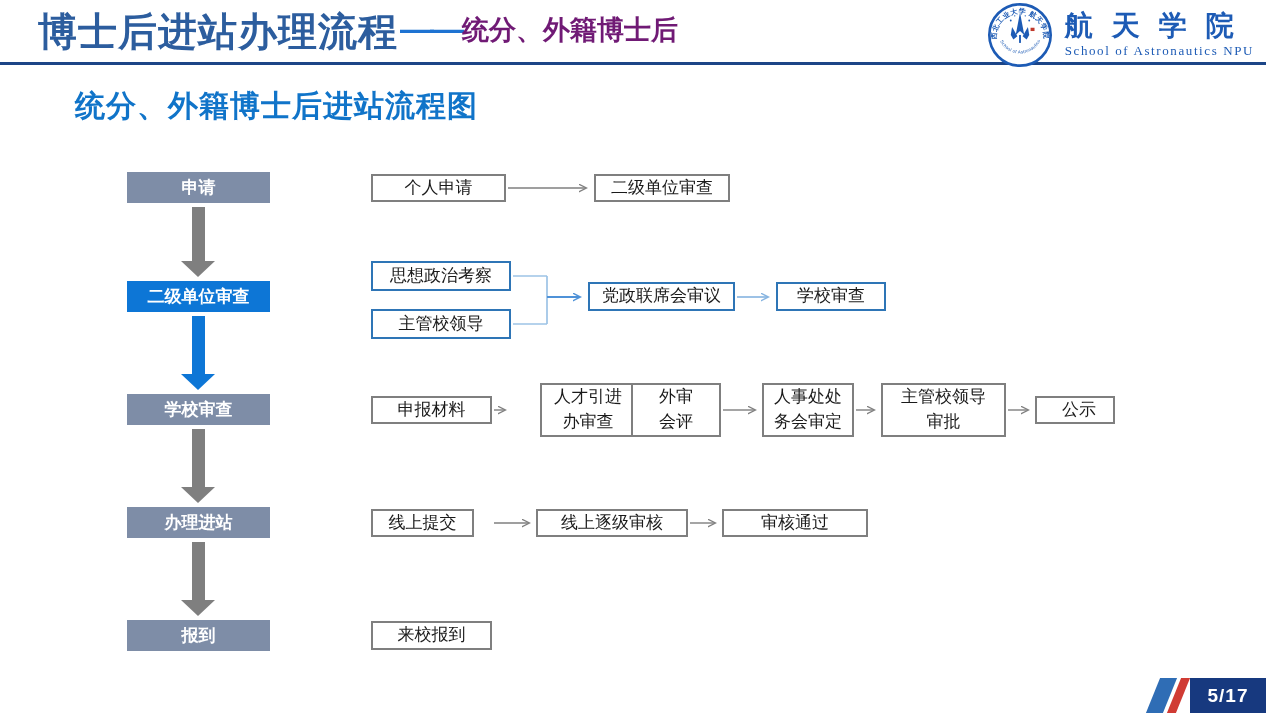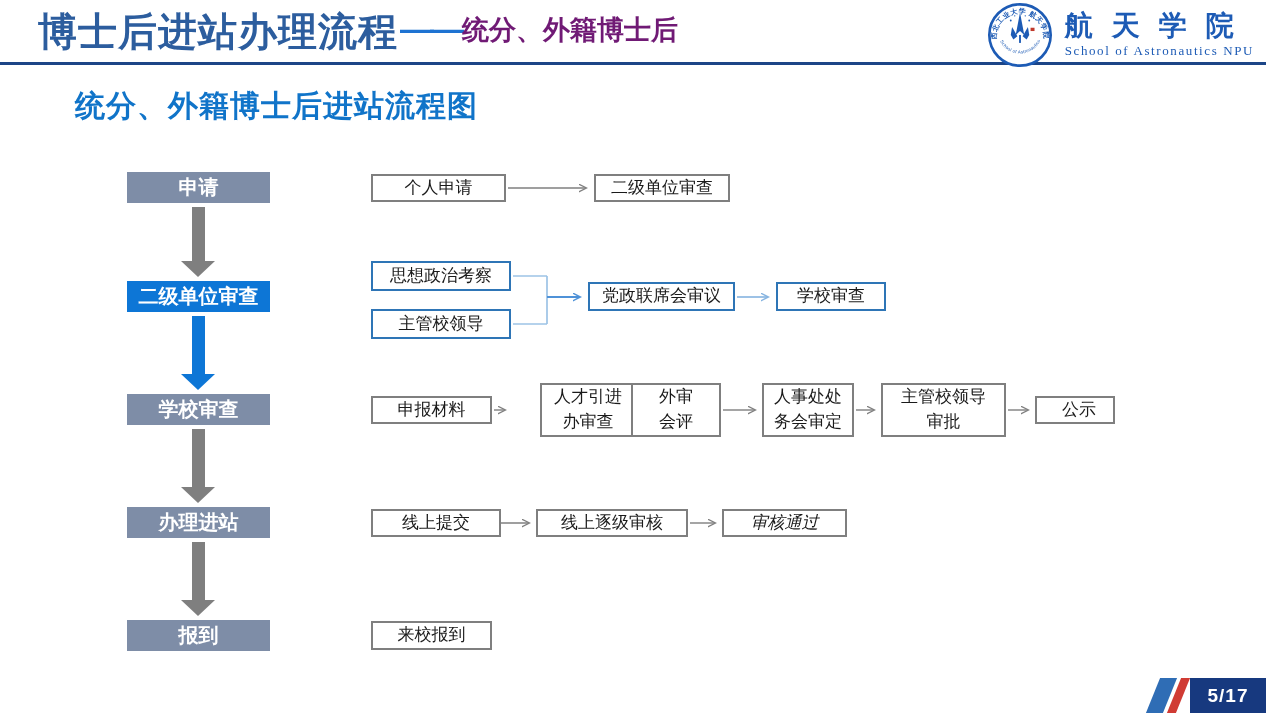--- a/index.html
+++ b/index.html
@@ -16,21 +16,21 @@
   .seal{width:66px;height:66px;}
   .logo-text{display:flex;flex-direction:column;align-items:flex-start;}
   .logo-cn{font-family:"Liberation Serif", serif;font-size:28px;font-weight:700;color:#1d5bb5;letter-spacing:6px;line-height:1.1;}
   .logo-en{font-family:"Liberation Serif", serif;font-size:13px;color:#1d5bb5;letter-spacing:1.6px;margin-top:2px;}
 
   
   .subtitle{position:absolute;left:75px;top:86px;font-size:30px;font-weight:800;color:#1074c9;letter-spacing:1px;}
 
   
   .stage{position:absolute;left:127px;width:143px;height:31px;background:#7e8da7;color:#fff;
-         font-size:20px;font-weight:700;display:flex;align-items:center;justify-content:center;}
+         font-size:17px;font-weight:700;display:flex;align-items:center;justify-content:center;}
   .stage.active{background:#0d76d6;}
 
   
   .v-arrow{position:absolute;left:181px;width:34px;display:flex;flex-direction:column;align-items:center;}
   .v-arrow .stem{width:13px;flex:1;}
   .v-arrow .head{width:0;height:0;border-left:17px solid transparent;border-right:17px solid transparent;border-top:16px solid;}
   .v-arrow.gray .stem{background:#7f7f7f;} .v-arrow.gray .head{border-top-color:#7f7f7f;}
   .v-arrow.blue .stem{background:#0d76d6;} .v-arrow.blue .head{border-top-color:#0d76d6;}
 
   
@@ -158,23 +158,23 @@
   <div class="flow-box gbox" style="left:540px;top:383px;width:96px;height:54px;">人才引进
 办审查</div>
   <div class="flow-box gbox" style="left:631px;top:383px;width:90px;height:54px;">外审
 会评</div>
   <div class="flow-box gbox" style="left:762px;top:383px;width:92px;height:54px;">人事处处
 务会审定</div>
   <div class="flow-box gbox" style="left:881px;top:383px;width:125px;height:54px;">主管校领导
 审批</div>
   <div class="flow-box gbox" style="left:1035px;top:396px;width:80px;height:28px;padding-left:8px;">公示</div>
 
-  <div class="flow-box gbox" style="left:371px;top:509px;width:130px;height:28px;">线上提交</div>
+  <div class="flow-box gbox" style="left:371px;top:509px;width:103px;height:28px;">线上提交</div>
   <div class="flow-box gbox" style="left:536px;top:509px;width:152px;height:28px;">线上逐级审核</div>
-  <div class="flow-box gbox" style="left:722px;top:509px;width:125px;height:28px;font-style:italic;">审核通过</div>
+  <div class="flow-box gbox" style="left:722px;top:509px;width:146px;height:28px;">审核通过</div>
 
   <div class="flow-box gbox" style="left:371px;top:621px;width:121px;height:29px;text-align:center;">来校报到</div>
 
   <div class="badge">
     <div class="stripe stripe-blue"></div>
     <div class="stripe stripe-red"></div>
     <div class="badge-plate">5/17</div>
   </div>
 
 </div>

